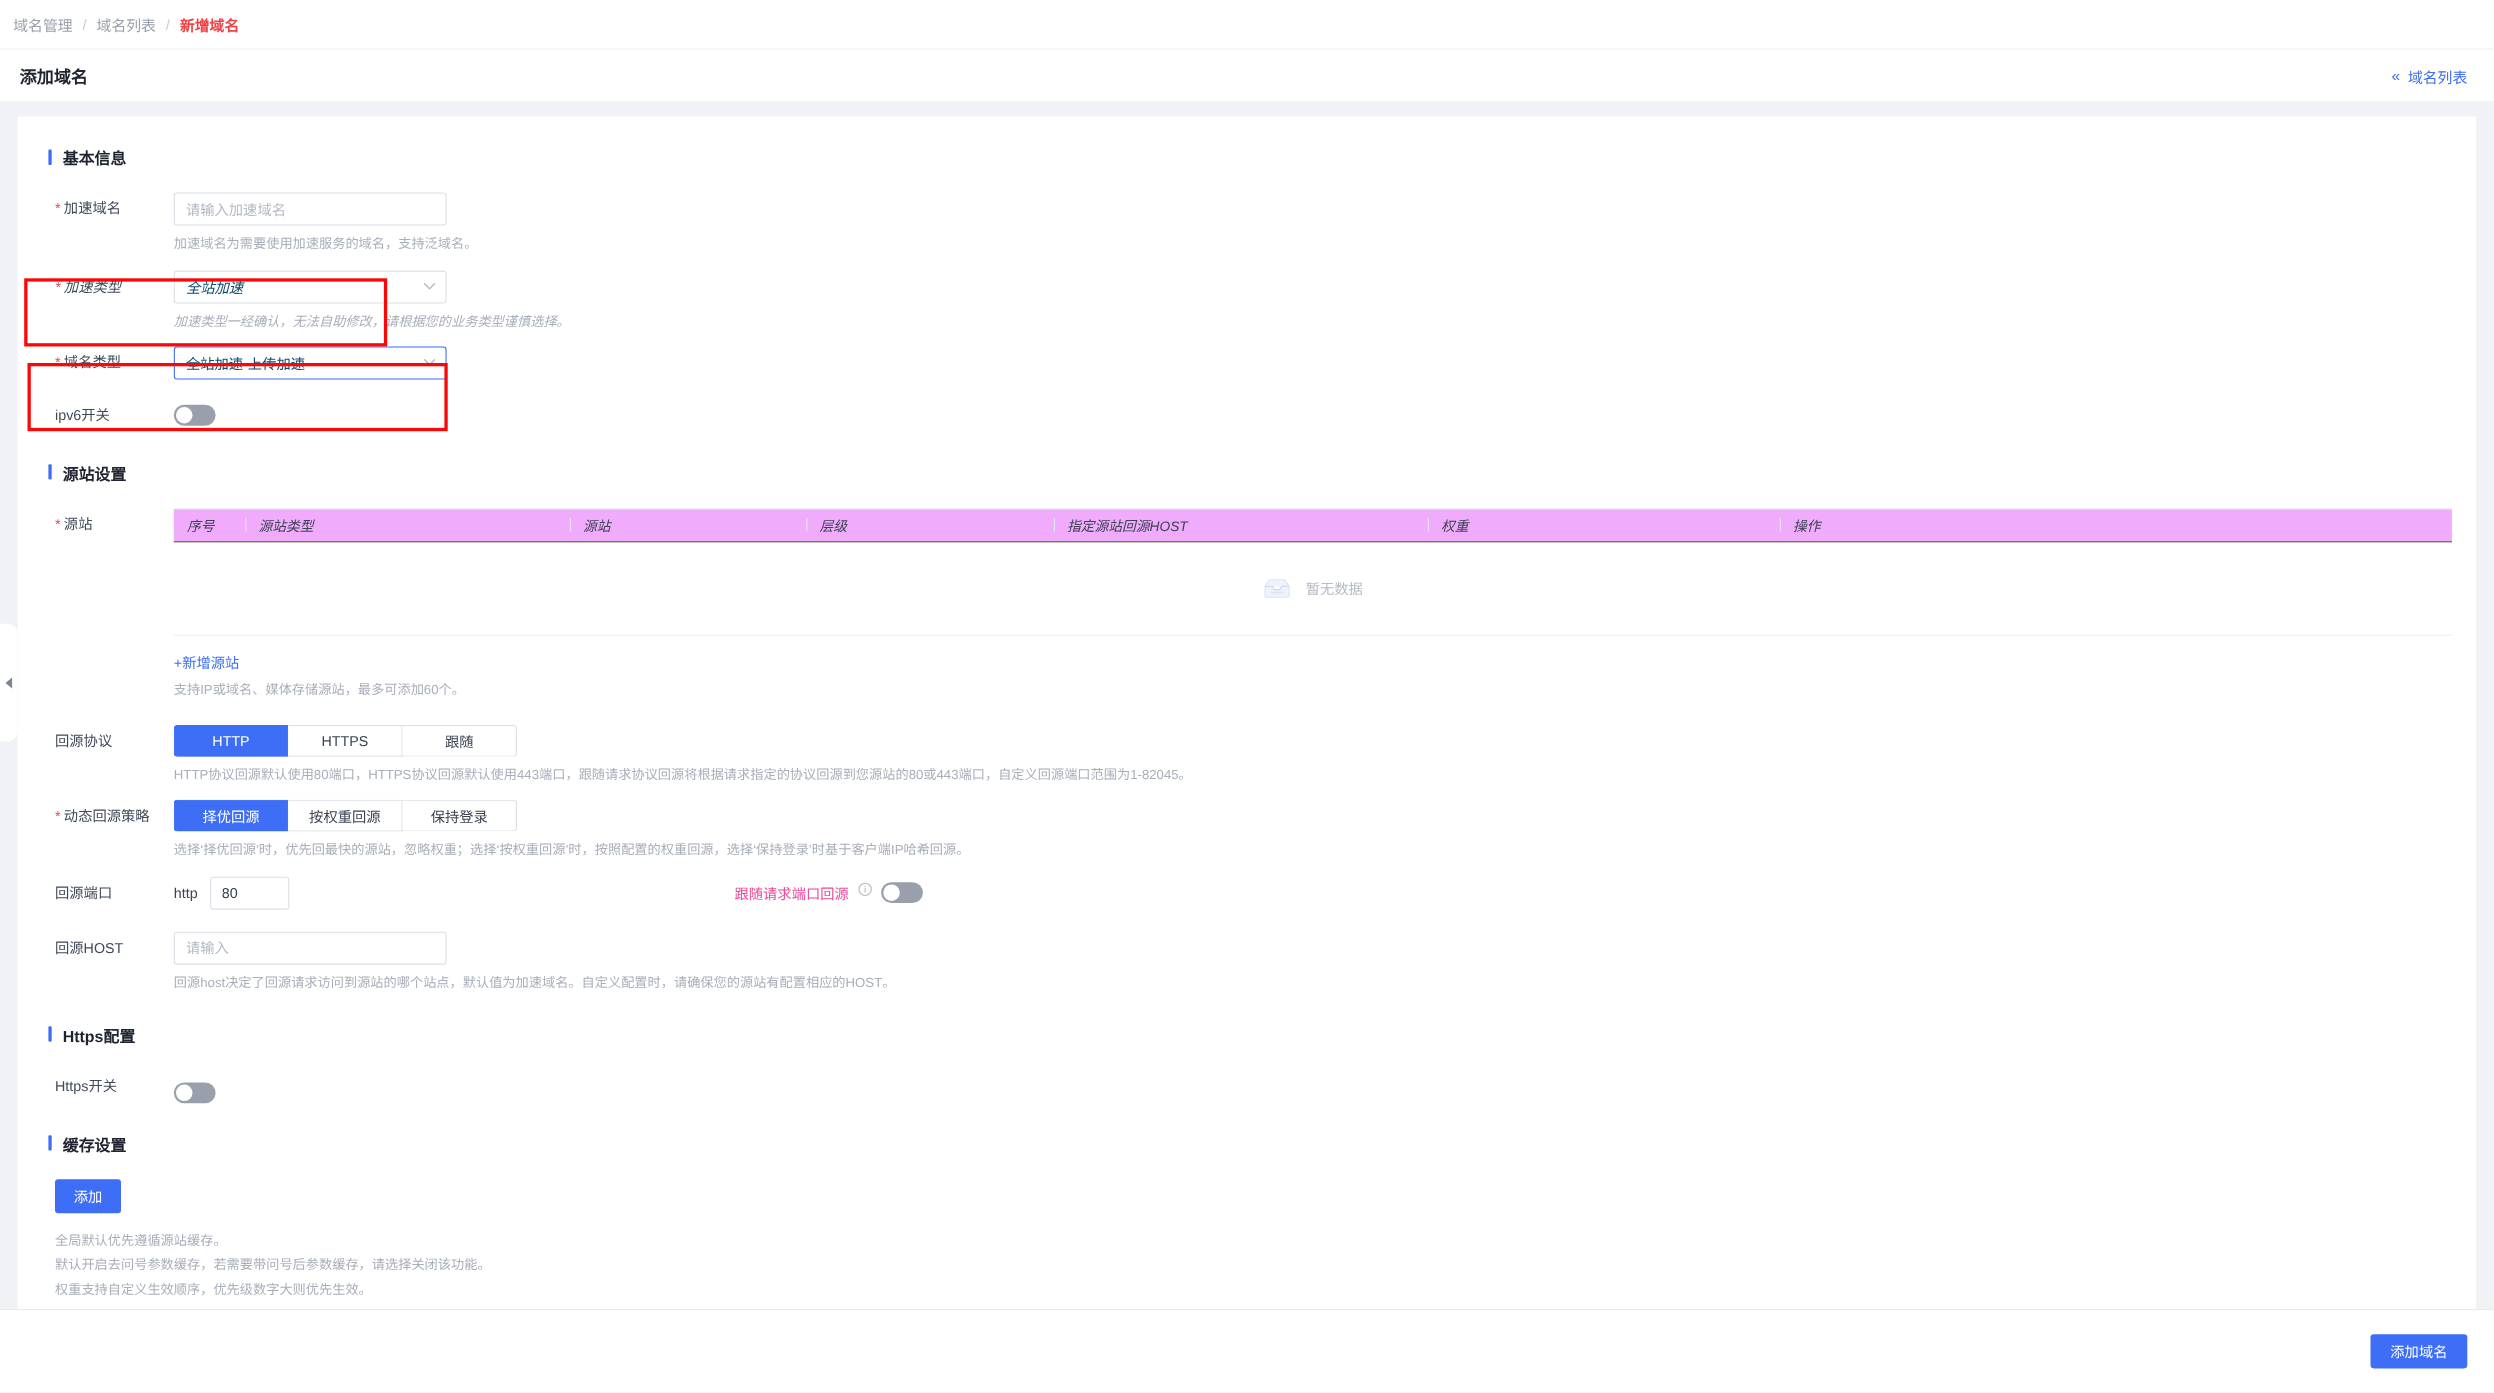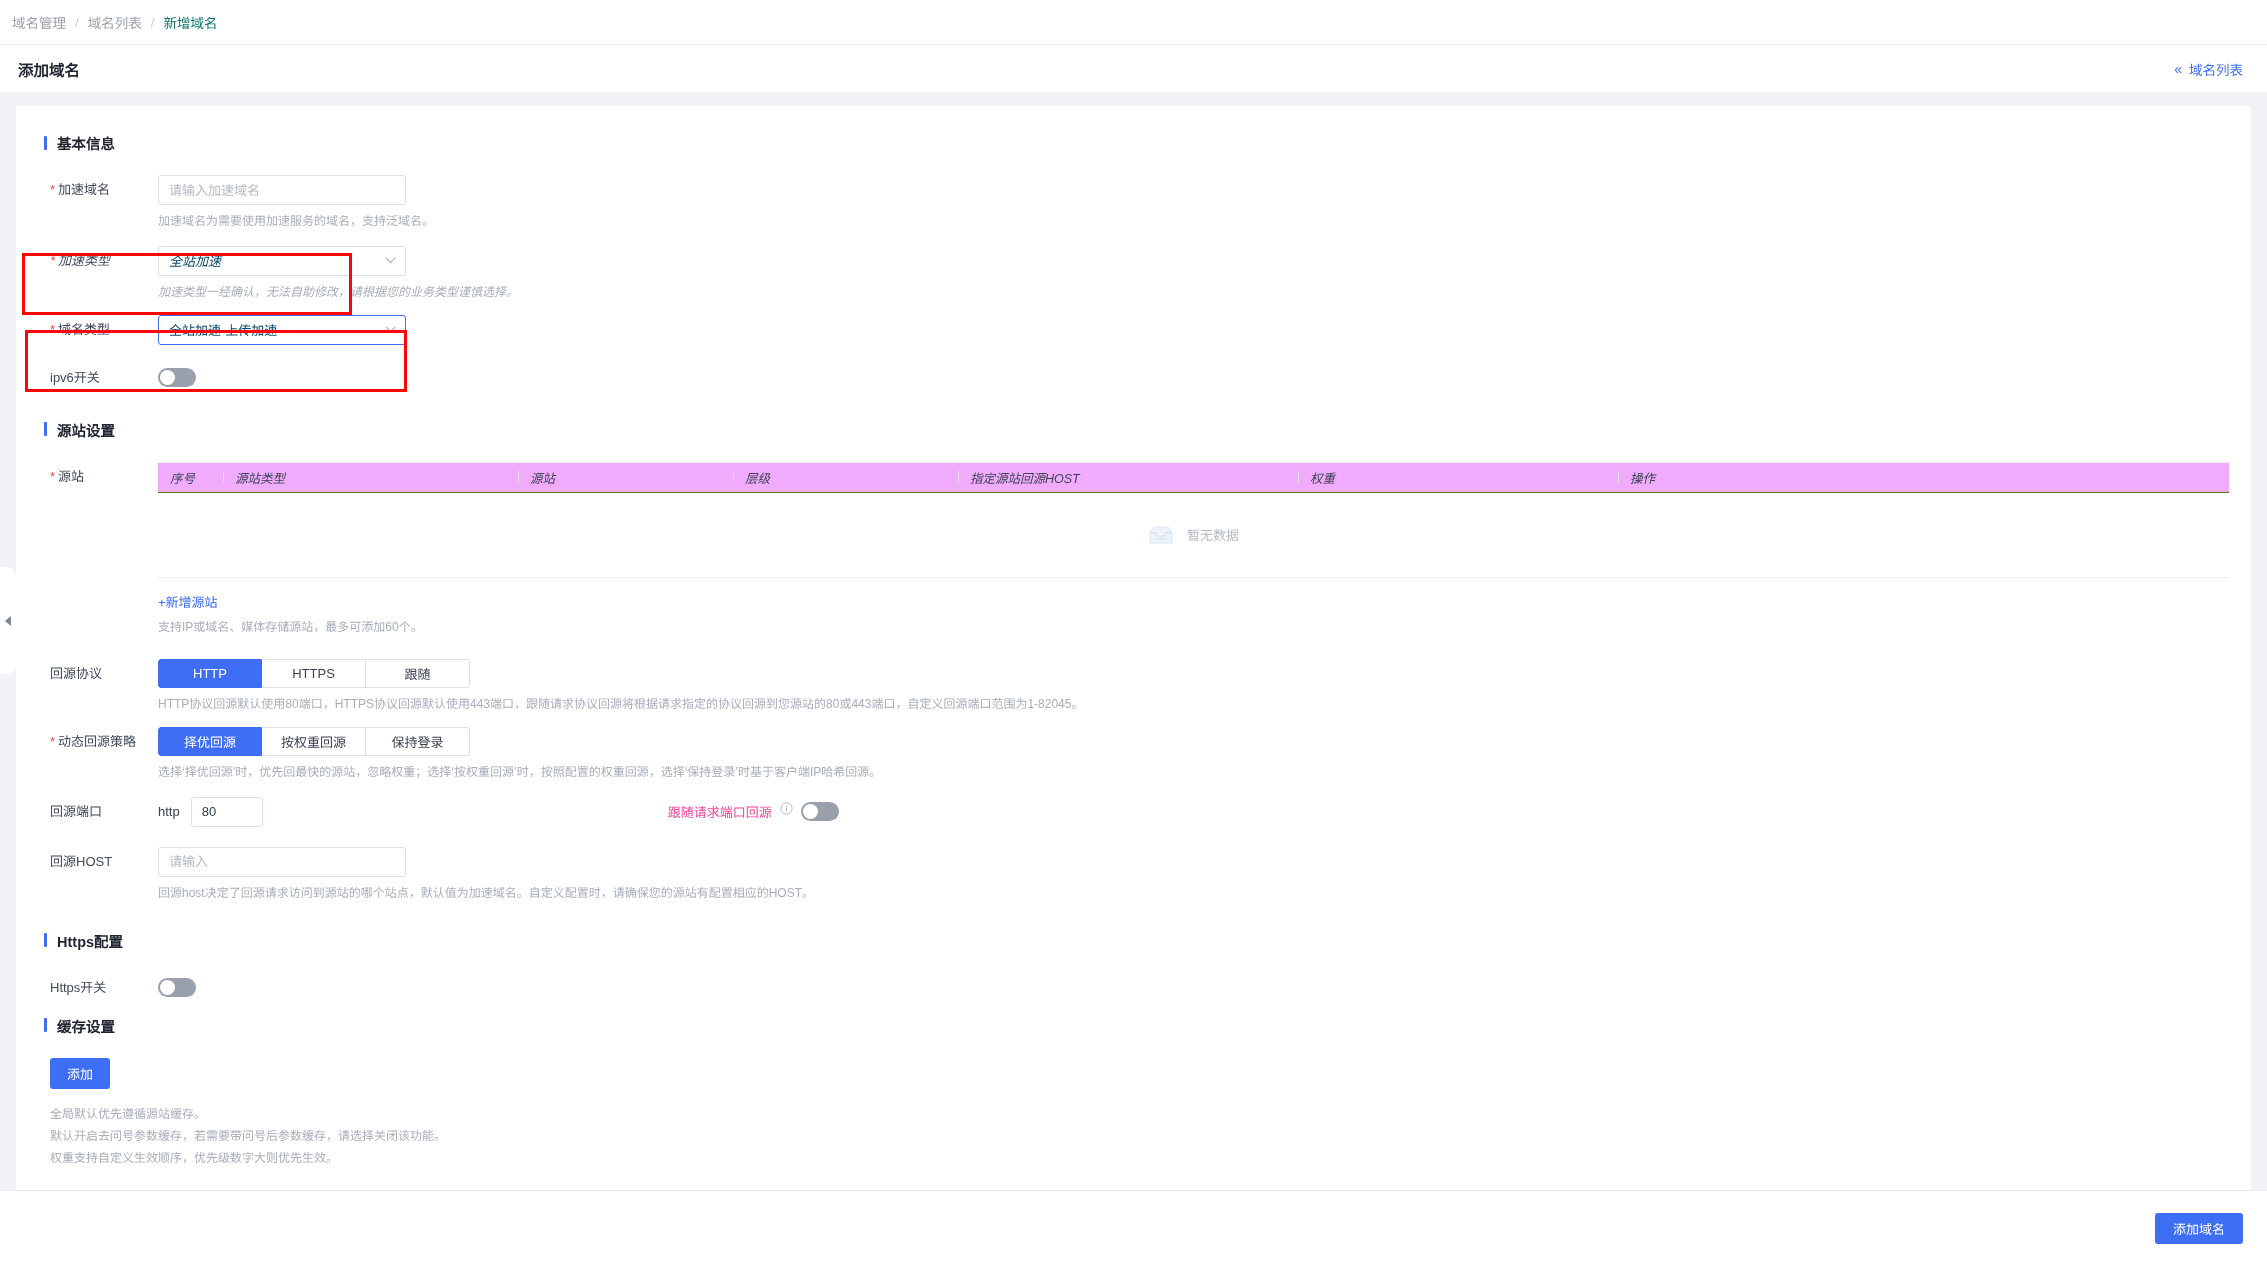--- a/index.html
+++ b/index.html
@@ -17,21 +17,21 @@
   
   .breadcrumb-bar {
     height: 44px;
     background: #fff;
     display: flex;
     align-items: center;
     padding-left: 12px;
     font-size: 13.5px;
   }
   .bc-item { color: #9aa0ab; }
-  .bc-item.active { color: #0f766e; }
+  .bc-item.active { color: #ef4444; font-weight: bold; }
   .bc-sep { color: #c6cbd4; margin: 0 9px; }
 
   
   .title-bar {
     height: 48px;
     background: #fff;
     border-top: 1px solid #eef0f3;
     display: flex;
     align-items: center;
     justify-content: space-between;
@@ -521,21 +521,21 @@
           <input class="txtinput" type="text" placeholder="请输入" style="">
           <div class="hint">回源host决定了回源请求访问到源站的哪个站点，默认值为加速域名。自定义配置时，请确保您的源站有配置相应的HOST。</div>
         </div>
       </div>
 
       <div class="section-head">
         <span class="section-bar"></span>
         <span>Https配置</span>
       </div>
 
-      <div class="row" style="margin-bottom:12px;">
+      <div class="row" style="margin-bottom:26px;align-items:flex-end;">
         <div class="label">Https开关</div>
         <div class="field">
           <div class="toggle">
             <span class="knob"></span>
           </div>
         </div>
       </div>
 
       <div class="section-head">
         <span class="section-bar"></span>

